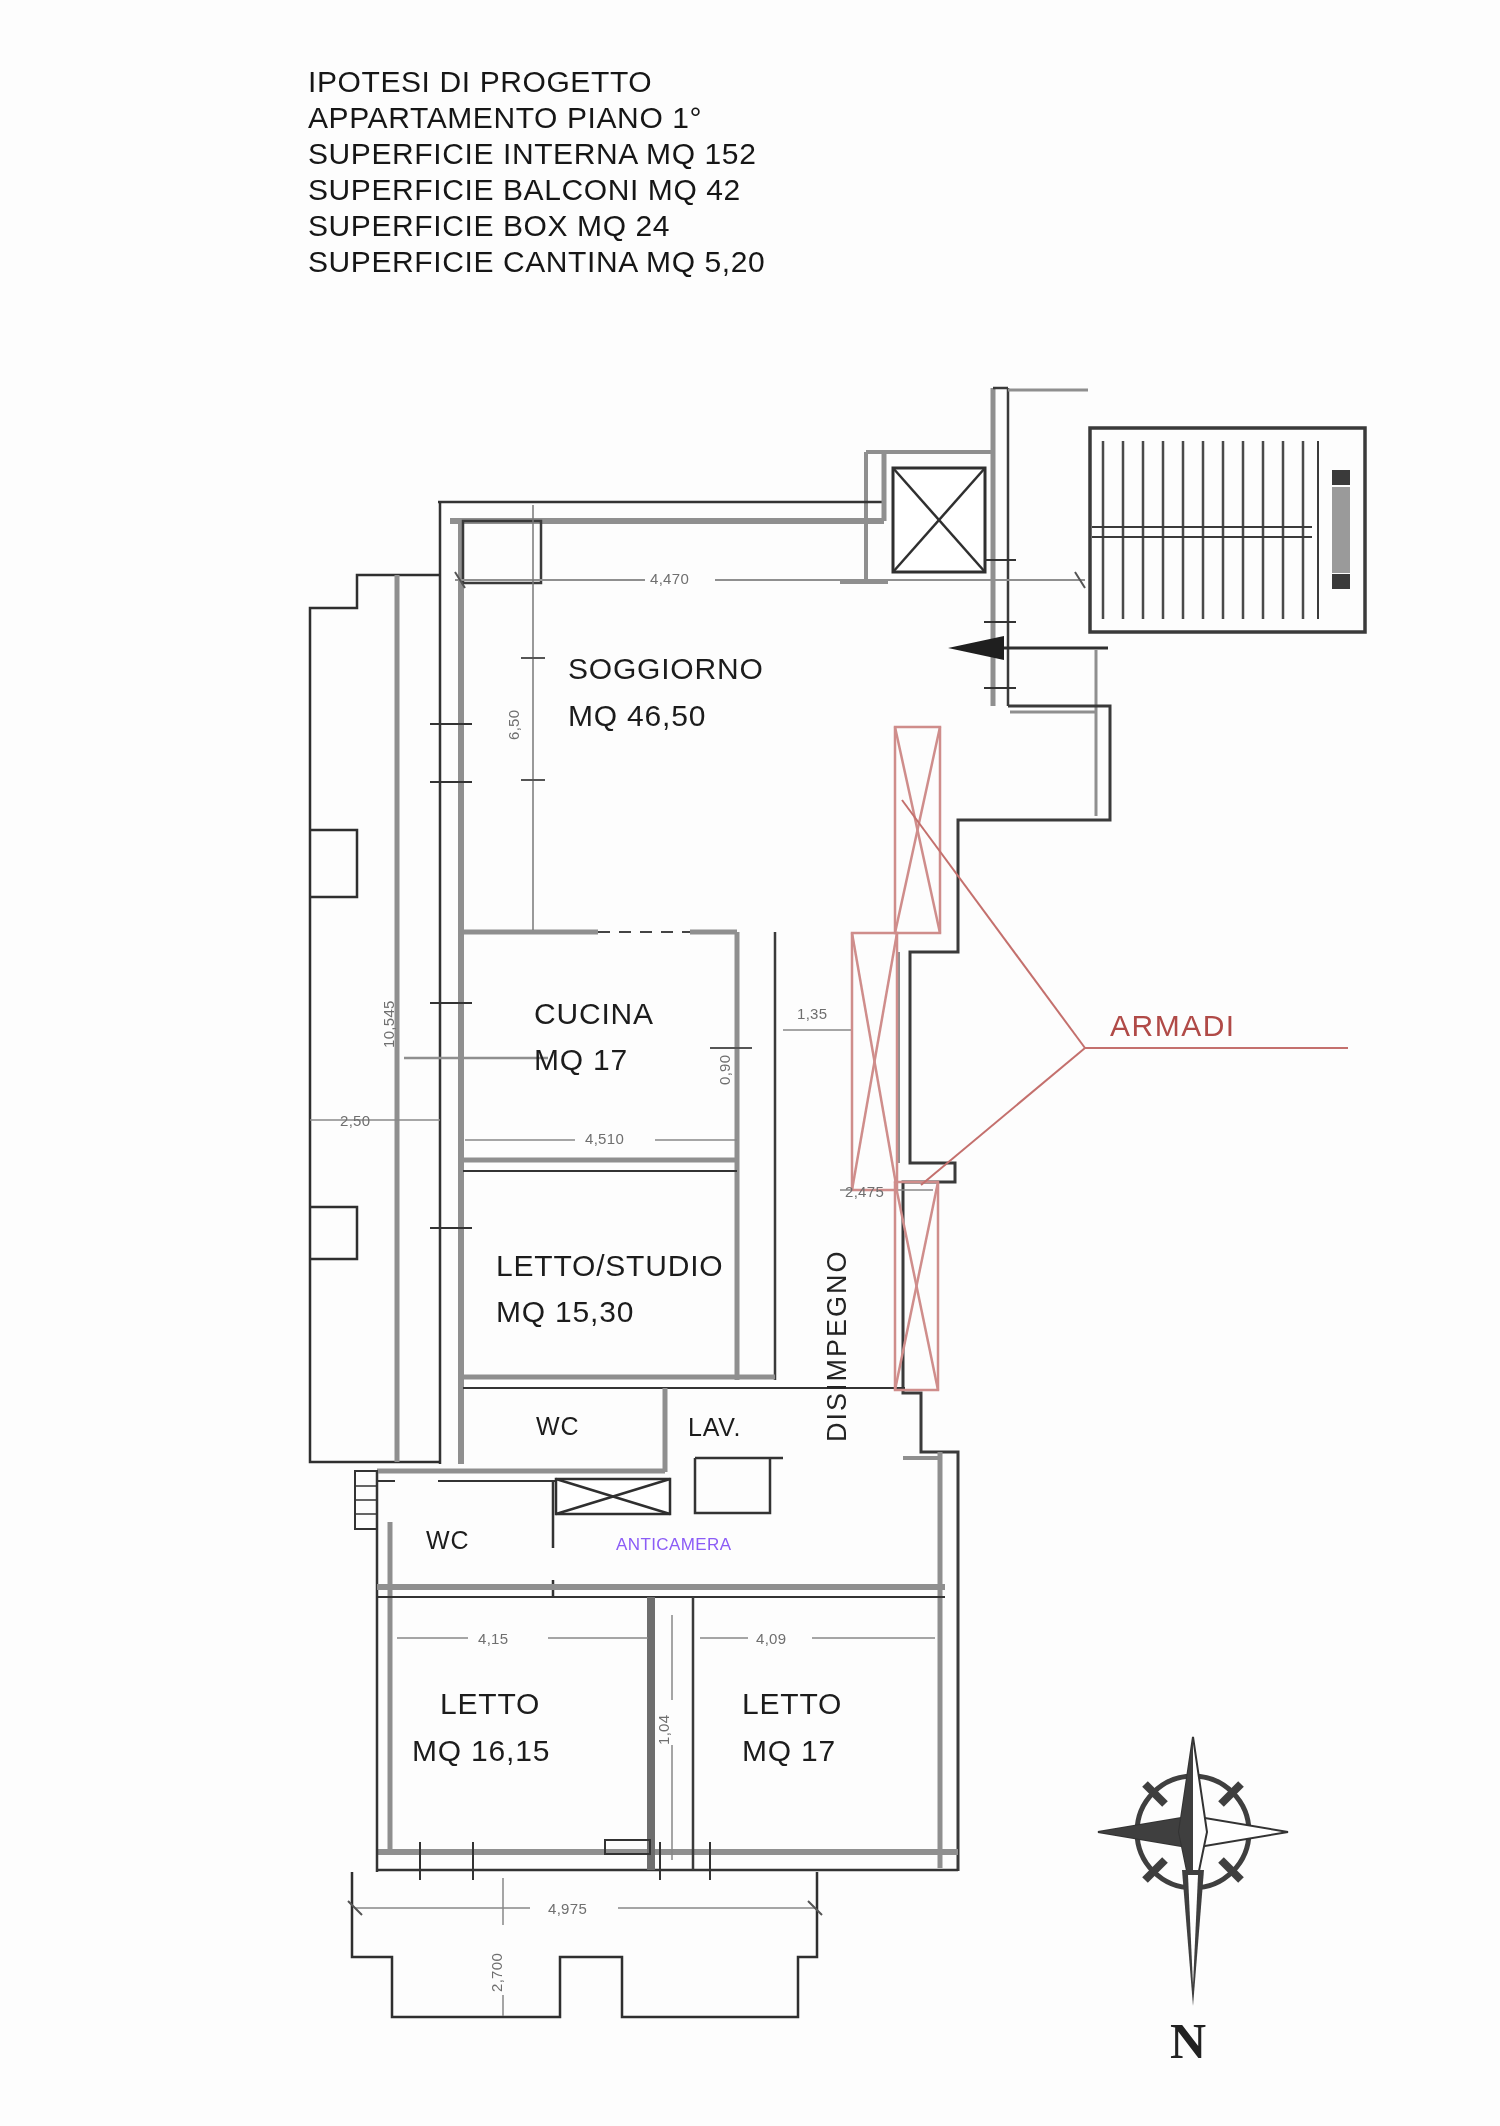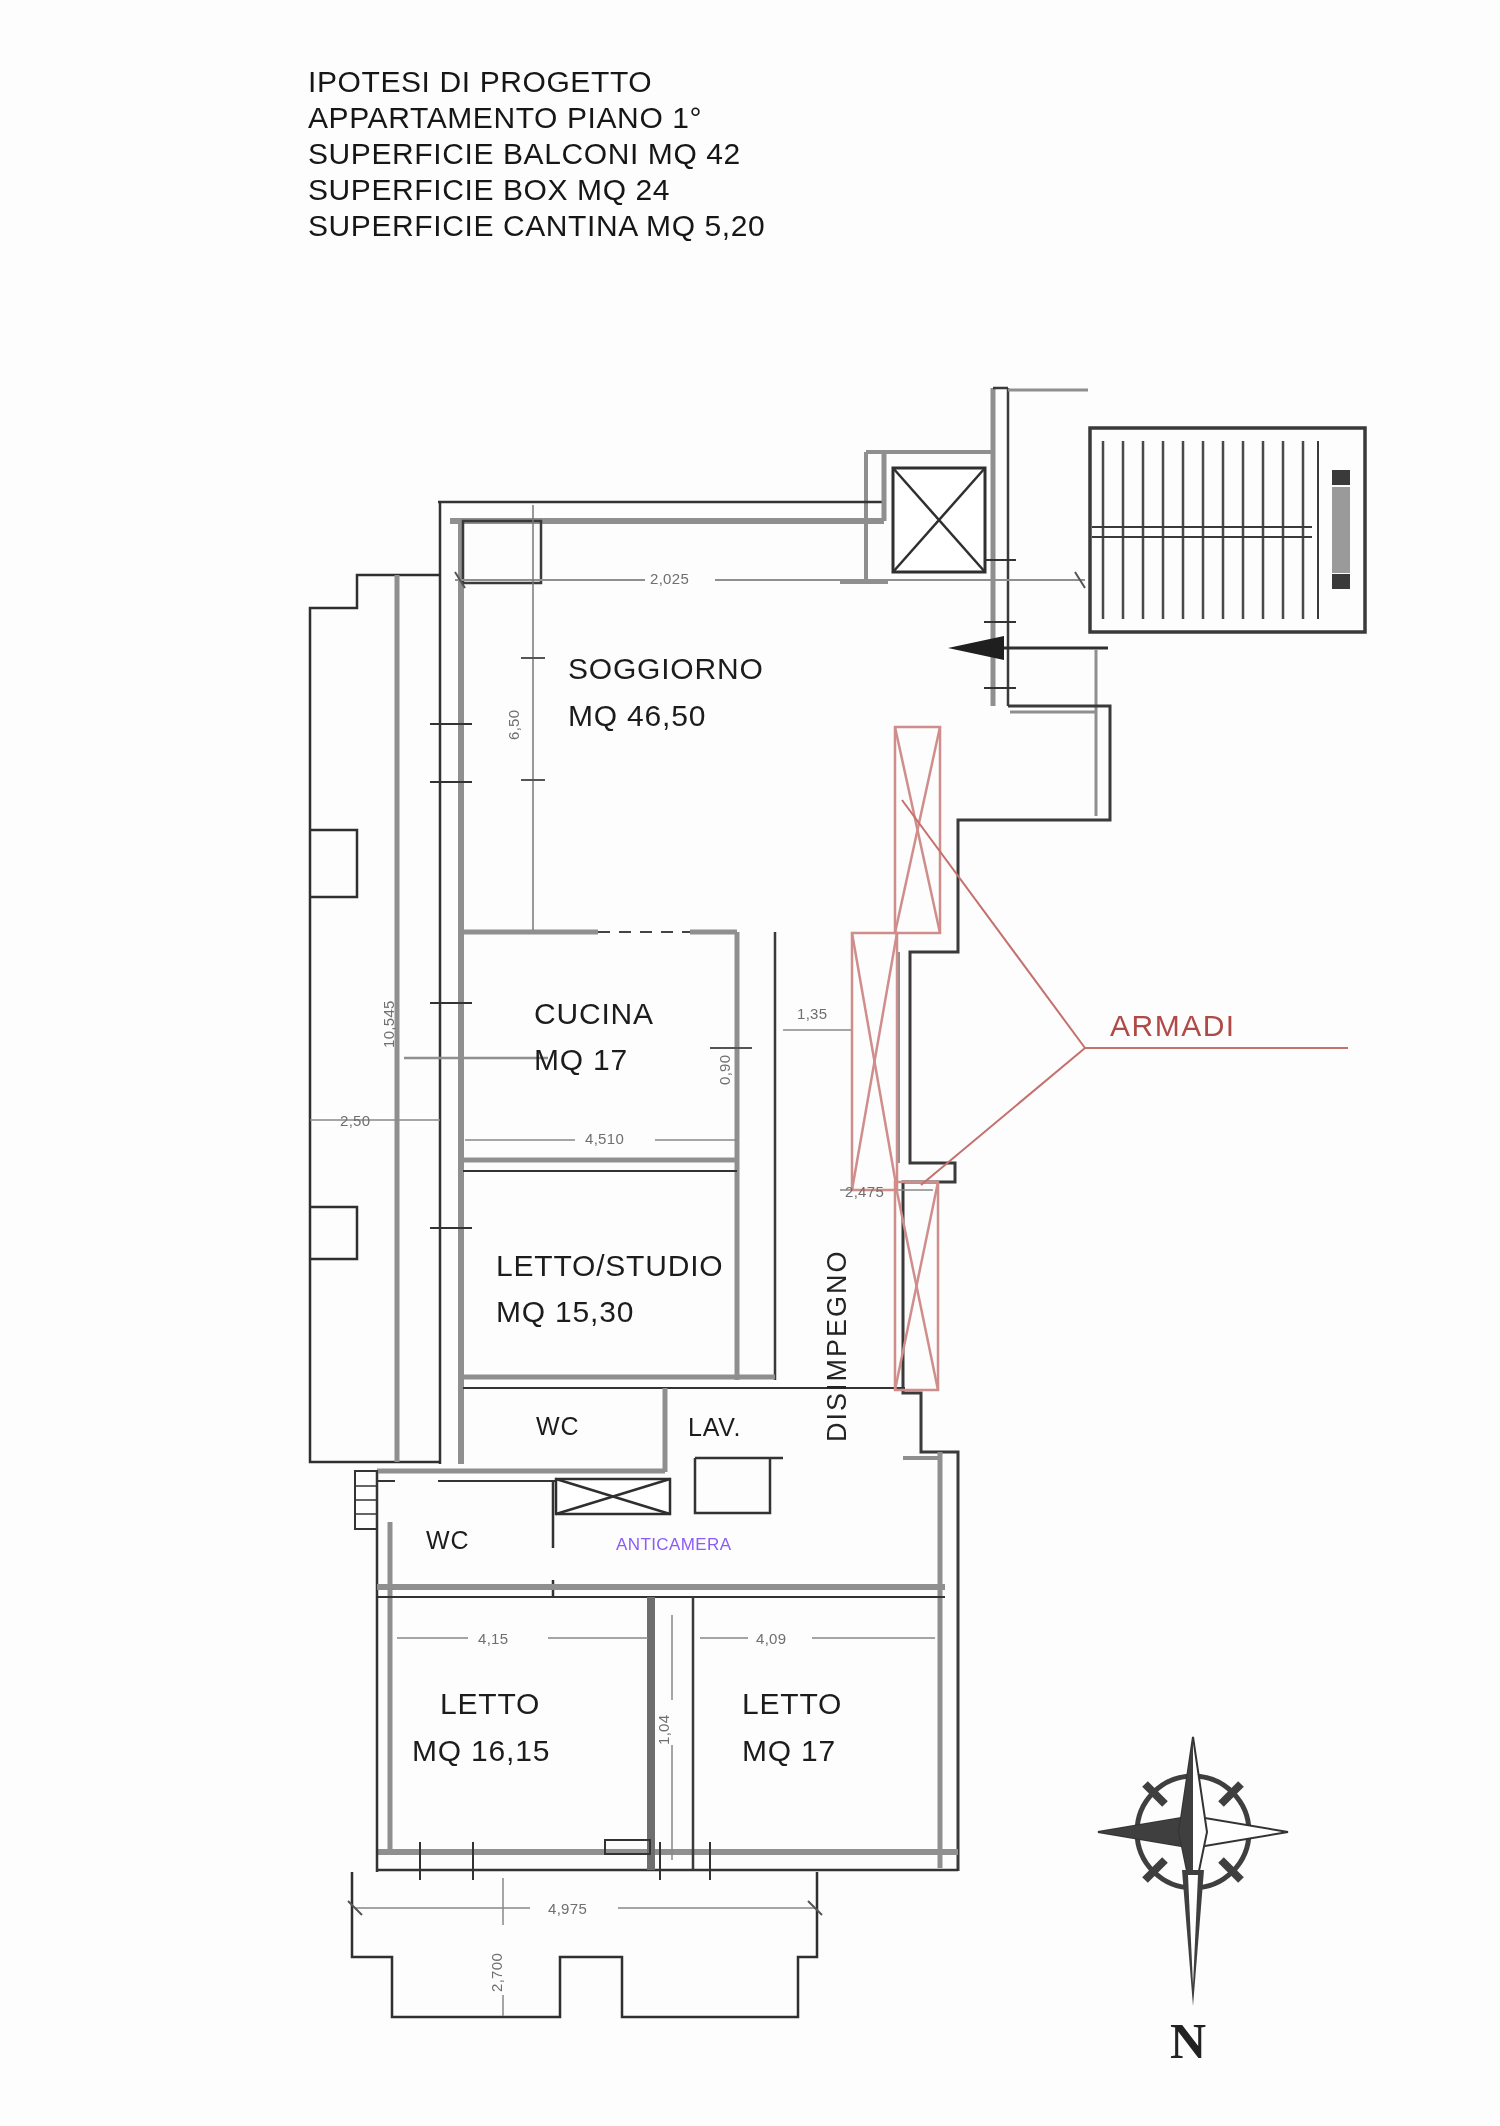--- a/index.html
+++ b/index.html
@@ -164,20 +164,21 @@
       <polygon points="1193,1737 1207,1832 1193,1900 1179,1832" fill="#fff" stroke="#333" stroke-width="2"></polygon>
       <polygon points="1193,1737 1179,1832 1193,1900" fill="#3f3f3f"></polygon>
       <polygon points="1182,1870 1193,2006 1204,1870" fill="#3f3f3f"></polygon>
       <polygon points="1188,1875 1193,1985 1198,1875" fill="#fff"></polygon>
     </g>
   </svg>
 
   <div class="title-block">
     <div>IPOTESI DI PROGETTO</div>
     <div>APPARTAMENTO PIANO 1°</div>
+    <div>SUPERFICIE INTERNA MQ 152</div>
     <div>SUPERFICIE BALCONI MQ 42</div>
     <div>SUPERFICIE BOX MQ 24</div>
     <div>SUPERFICIE CANTINA MQ 5,20</div>
   </div>
 
   <div class="lbl room" style="left:568px;top:652px">SOGGIORNO</div>
   <div class="lbl room" style="left:568px;top:699px">MQ 46,50</div>
   <div class="lbl room" style="left:534px;top:997px">CUCINA</div>
   <div class="lbl room" style="left:534px;top:1043px">MQ 17</div>
   <div class="lbl room" style="left:496px;top:1249px">LETTO/STUDIO</div>
@@ -188,21 +189,21 @@
   <div class="lbl small" style="left:426px;top:1526px">WC</div>
   <div class="lbl tiny" style="left:616px;top:1535px">ANTICAMERA</div>
   <div class="lbl room" style="left:440px;top:1687px">LETTO</div>
   <div class="lbl room" style="left:412px;top:1734px">MQ 16,15</div>
   <div class="lbl room" style="left:742px;top:1687px">LETTO</div>
   <div class="lbl room" style="left:742px;top:1734px">MQ 17</div>
 
   <div class="lbl room red" style="left:1110px;top:993px">ARMADI</div>
   <div class="north" style="left:1170px;top:2012px">N</div>
 
-  <div class="dim" style="left:650px;top:570px">2,025</div>
+  <div class="dim" style="left:650px;top:570px">4,470</div>
   <div class="dim rot" style="left:505px;top:740px">6,50</div>
   <div class="dim" style="left:585px;top:1130px">4,510</div>
   <div class="dim" style="left:797px;top:1005px">1,35</div>
   <div class="dim rot" style="left:716px;top:1085px">0,90</div>
   <div class="dim" style="left:845px;top:1183px">2,475</div>
   <div class="dim rot" style="left:380px;top:1048px">10,545</div>
   <div class="dim" style="left:340px;top:1112px">2,50</div>
   <div class="dim" style="left:548px;top:1900px">4,975</div>
   <div class="dim rot" style="left:488px;top:1992px">2,700</div>
   <div class="dim" style="left:478px;top:1630px">4,15</div>

